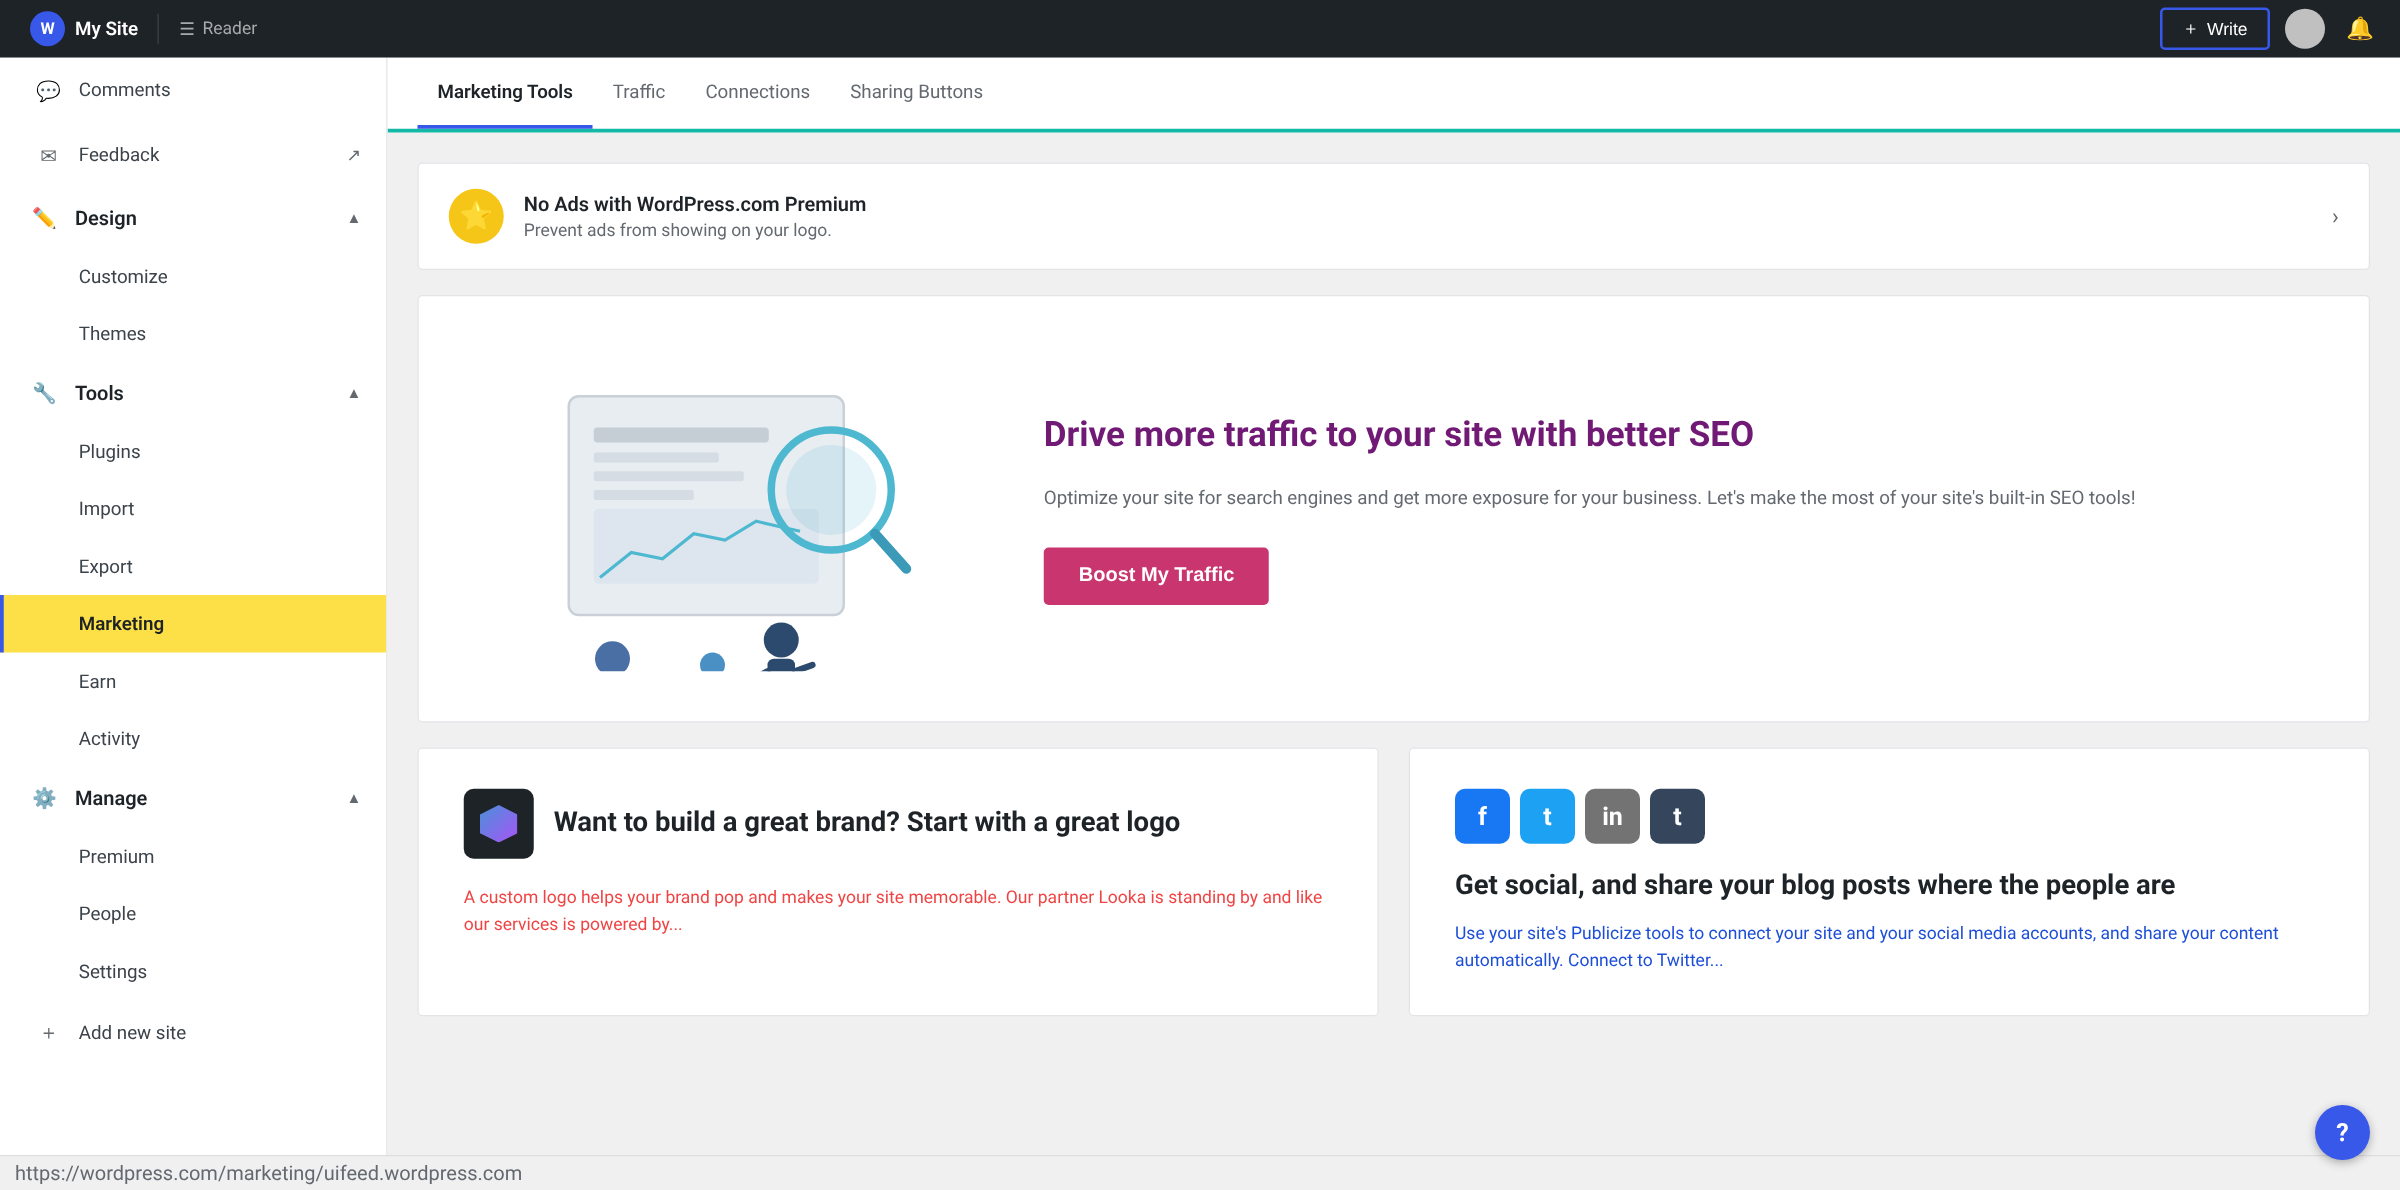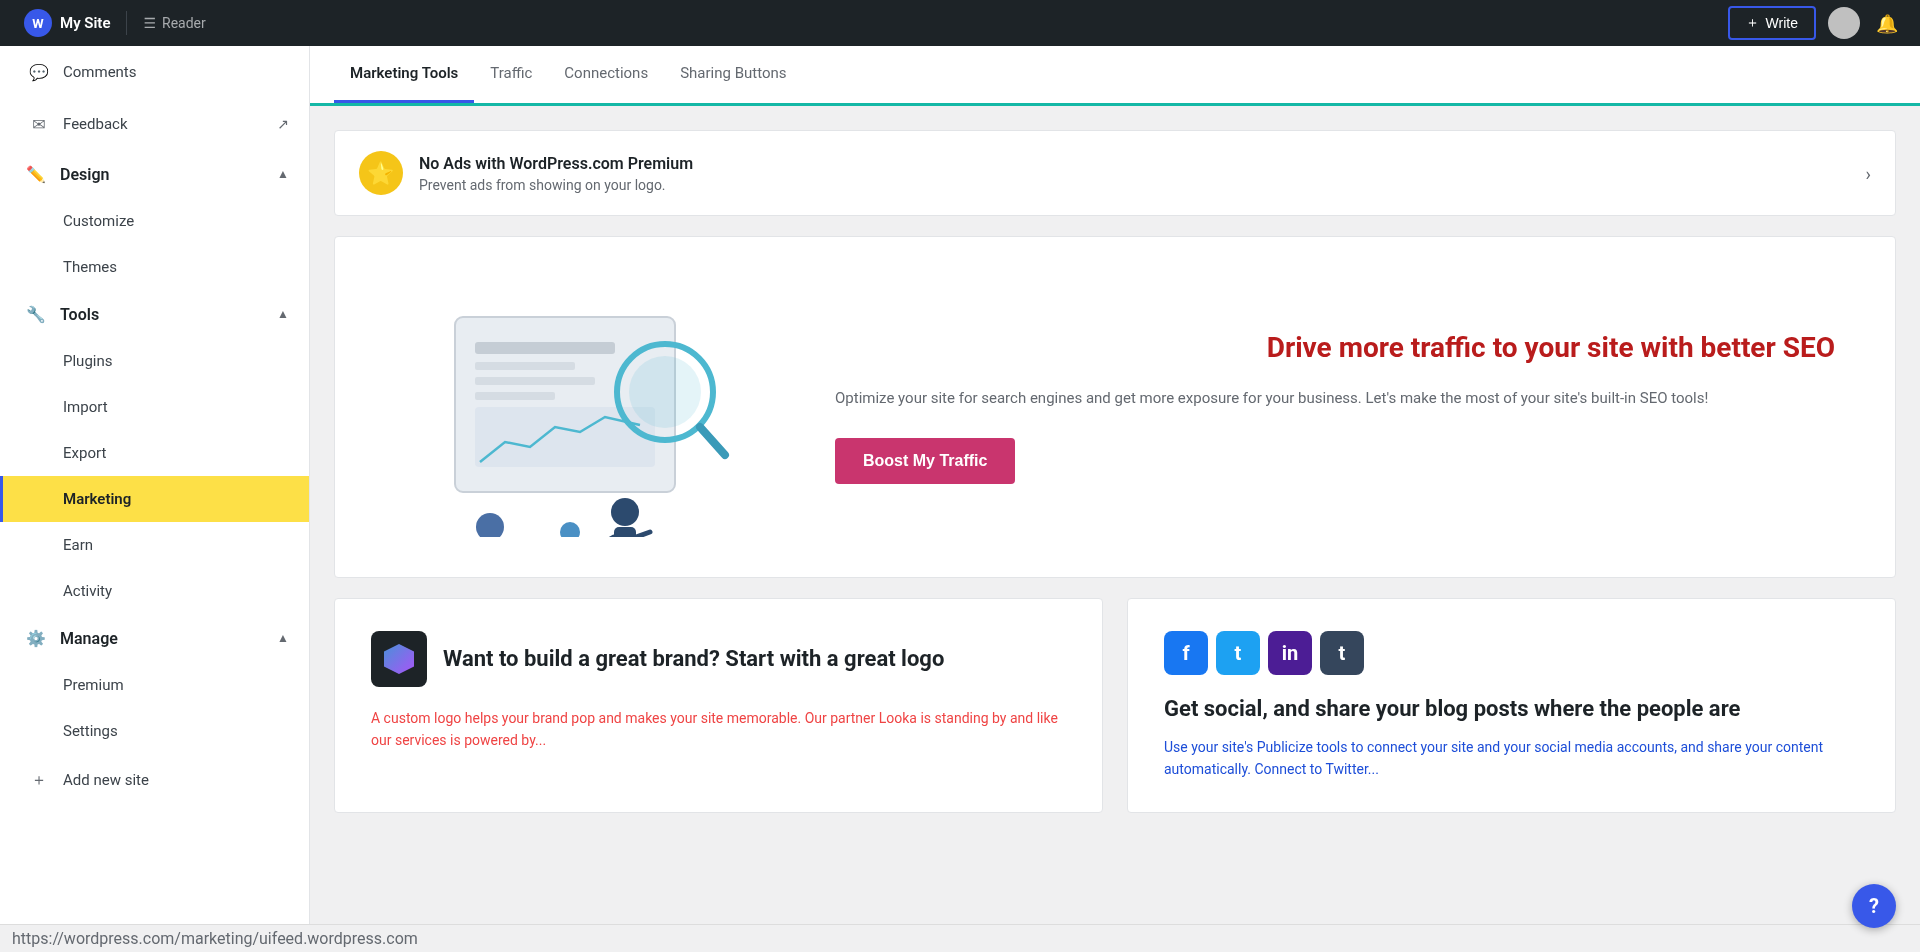--- a/index.html
+++ b/index.html
@@ -104,21 +104,21 @@
     .seo-card {
       background: #fff;
       border: 1px solid #e2e4e7;
       border-radius: 4px;
       display: flex; align-items: center;
       padding: 40px 60px;
       gap: 60px;
     }
     .seo-illustration { flex-shrink: 0; width: 380px; height: 260px; }
     .seo-content { flex: 1; }
-    .seo-content h2 { font-size: 28px; font-weight: 700; color: #b91c1c; margin-bottom: 20px; line-height: 1.3; text-align: right; }
+    .seo-content h2 { font-size: 28px; font-weight: 700; color: #701a75; margin-bottom: 20px; line-height: 1.3; }
     .seo-content p { font-size: 15px; color: #646970; margin-bottom: 28px; line-height: 1.6; }
     .boost-btn {
       background: #c9356e;
       color: #fff;
       border: none;
       padding: 14px 28px;
       border-radius: 4px;
       font-size: 16px;
       font-weight: 600;
       cursor: pointer;
@@ -133,21 +133,21 @@
     .brand-card-header { display: flex; align-items: center; gap: 16px; margin-bottom: 20px; }
     .looka-logo { width: 56px; height: 56px; background: #1d2327; border-radius: 8px; display: flex; align-items: center; justify-content: center; }
     .looka-shape { width: 30px; height: 30px; clip-path: polygon(50% 0%, 100% 25%, 100% 75%, 50% 100%, 0% 75%, 0% 25%); background: linear-gradient(135deg, #4a90d9 0%, #a855f7 100%); }
     .brand-card-title { font-size: 22px; font-weight: 700; color: #1d2327; line-height: 1.3; }
     .brand-card-desc { font-size: 14px; color: #ef4444; line-height: 1.6; }
 
     .social-icons-row { display: flex; gap: 8px; margin-bottom: 20px; }
     .social-icon { width: 44px; height: 44px; border-radius: 8px; display: flex; align-items: center; justify-content: center; color: white; font-size: 20px; font-weight: bold; }
     .social-fb { background: #1877f2; }
     .social-tw { background: #1da1f2; }
-    .social-li { background: #4c1d95; }
+    .social-li { background: #737373; }
     .social-tu { background: #35465c; }
     .social-card-title { font-size: 22px; font-weight: 700; color: #1d2327; margin-bottom: 12px; line-height: 1.3; }
     .social-card-desc { font-size: 14px; color: #1d4ed8; line-height: 1.6; }
 
     
     .status-bar {
       background: #f0f0f1; border-top: 1px solid #ddd;
       padding: 4px 12px; font-size: 16px; color: #646970;
     }
 
@@ -257,20 +257,23 @@
         <span class="sidebar-icon">⚙️</span>
         <span>Manage</span>
       </div>
       <span class="chevron">▲</span>
     </div>
 
     <div class="sidebar-item sidebar-child">
       <span>Premium</span>
     </div>
     <div class="sidebar-item sidebar-child">
+      <span>People</span>
+    </div>
+    <div class="sidebar-item sidebar-child">
       <span>Settings</span>
     </div>
 
     <div class="sidebar-item">
       <div class="sidebar-item-left">
         <span class="sidebar-icon">＋</span>
         <span>Add new site</span>
       </div>
     </div>
 

